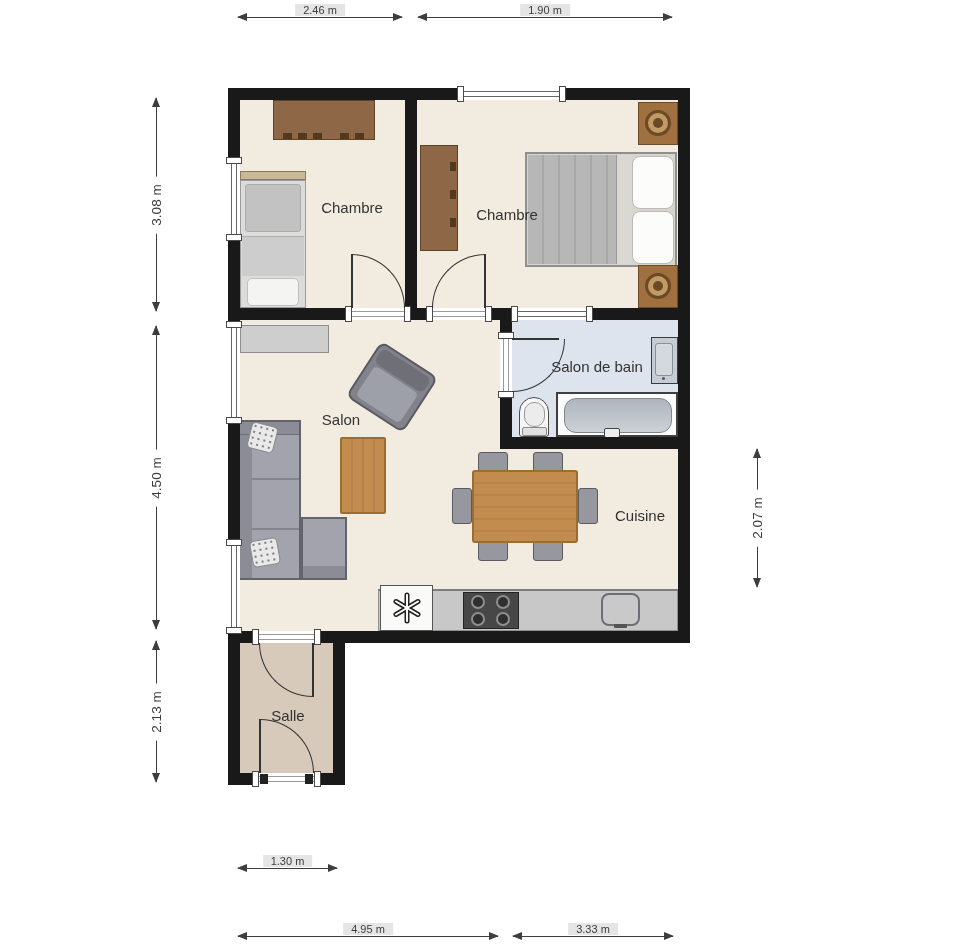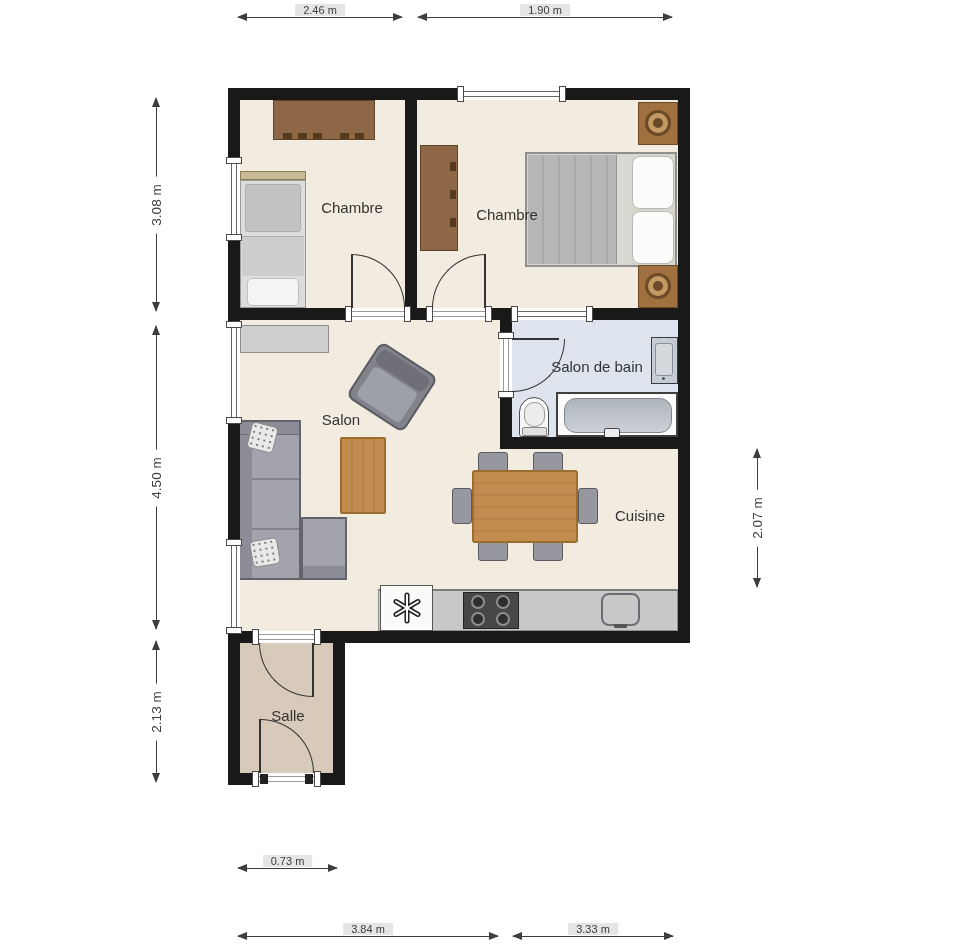--- a/index.html
+++ b/index.html
@@ -257,27 +257,27 @@
     <div class="line"></div>
     <div class="ah-u"></div>
     <div class="ah-d"></div>
     <span class="lbl">2.07 m</span>
   </div>
 
   <div class="dim-h" style="left:237px;top:861px;width:101px;">
     <div class="line"></div>
     <div class="ah-l"></div>
     <div class="ah-r"></div>
-    <span class="lbl">0.73 m</span>
+    <span class="lbl">1.30 m</span>
   </div>
   <div class="dim-h" style="left:237px;top:929px;width:262px;">
     <div class="line"></div>
     <div class="ah-l"></div>
     <div class="ah-r"></div>
-    <span class="lbl">3.84 m</span>
+    <span class="lbl">4.95 m</span>
   </div>
   <div class="dim-h" style="left:512px;top:929px;width:162px;">
     <div class="line"></div>
     <div class="ah-l"></div>
     <div class="ah-r"></div>
     <span class="lbl">3.33 m</span>
   </div>
 
 </div>
 

